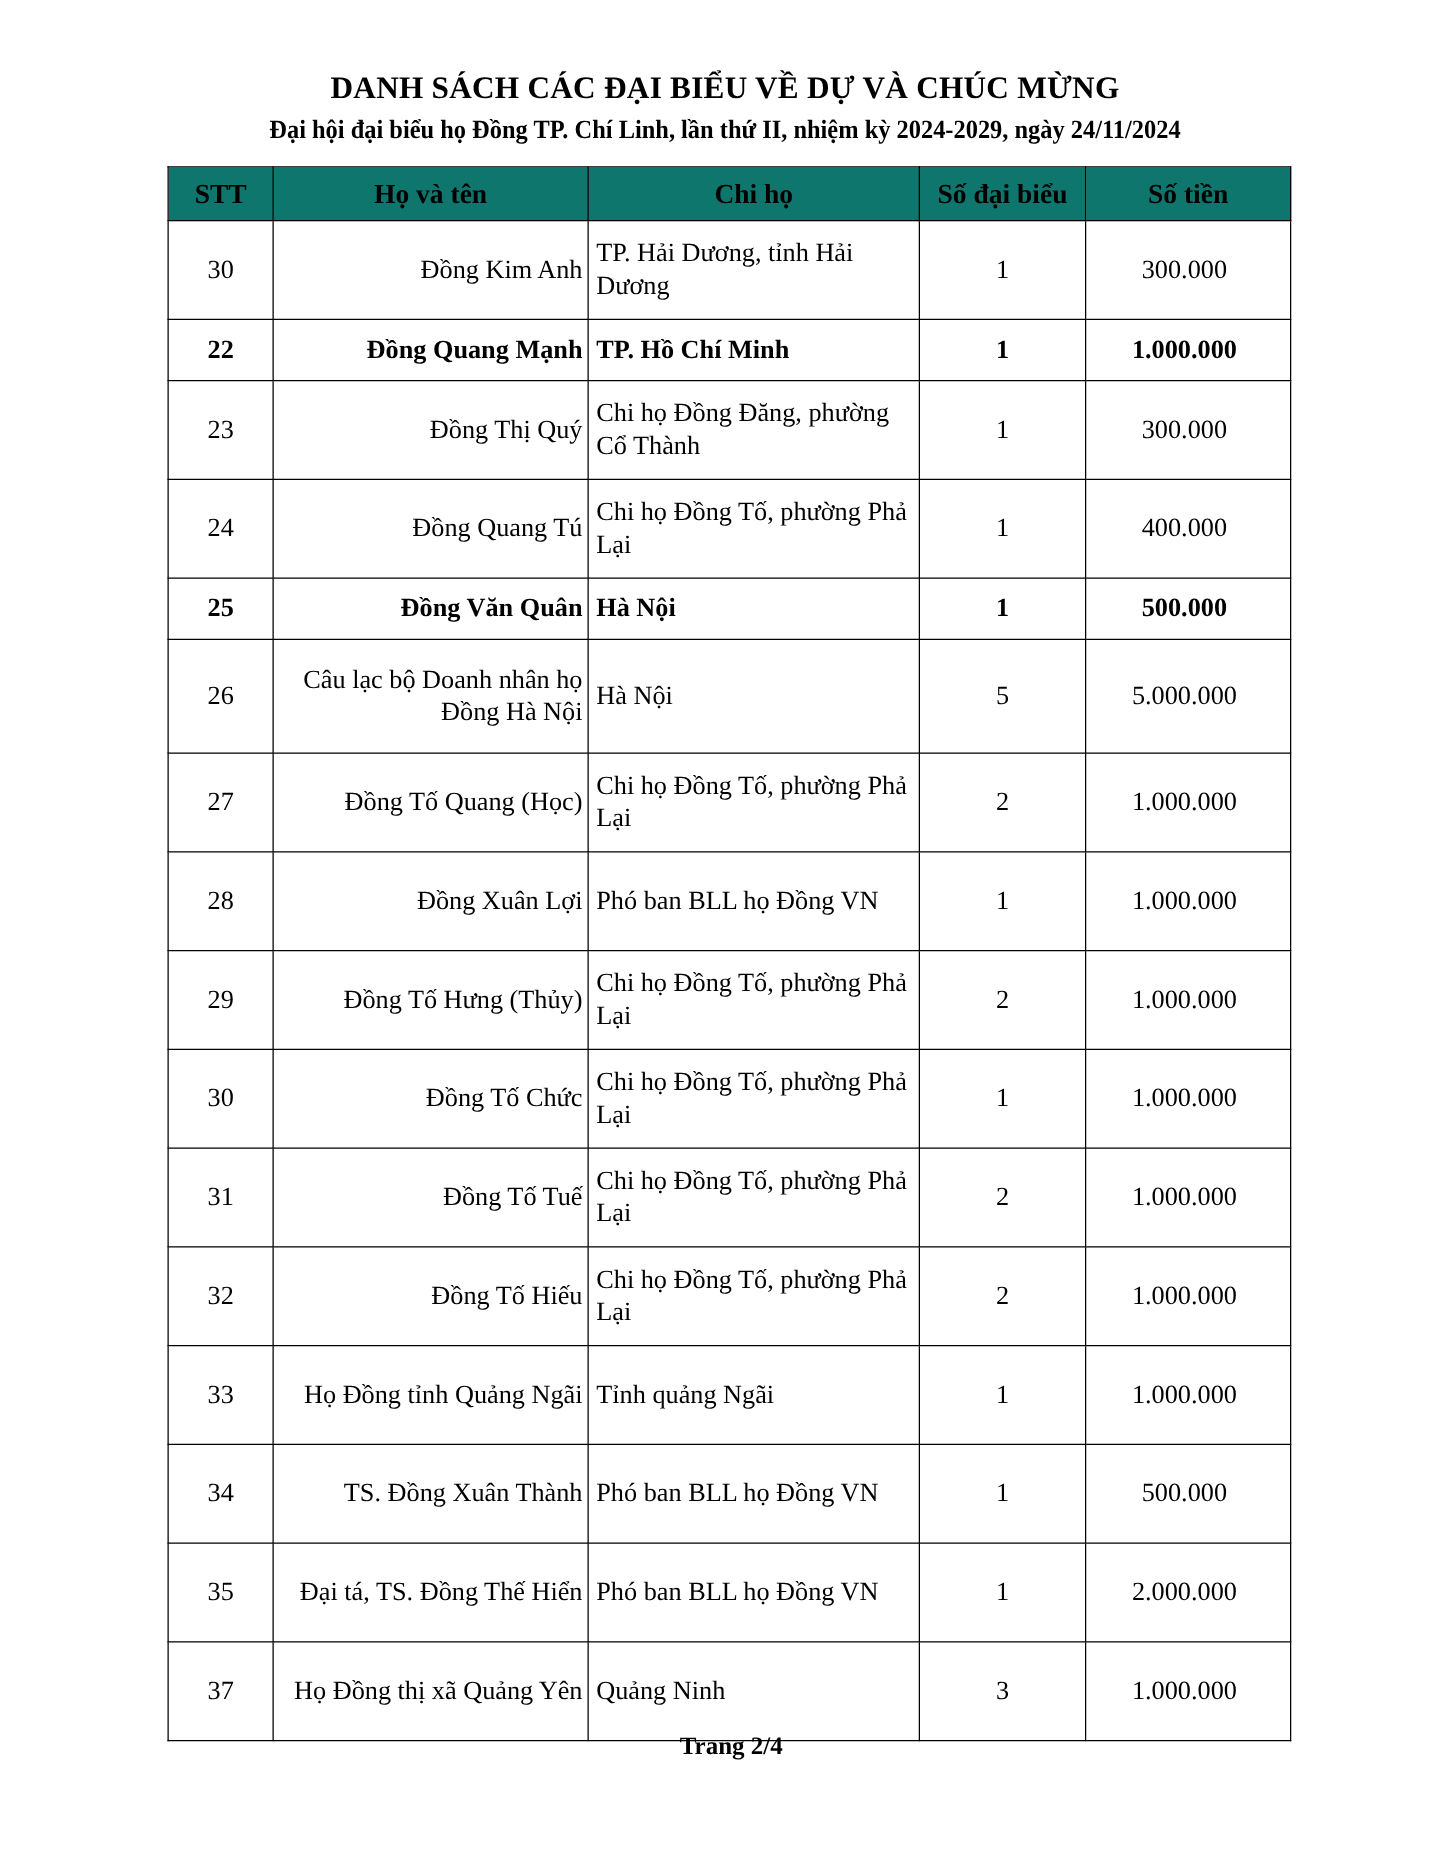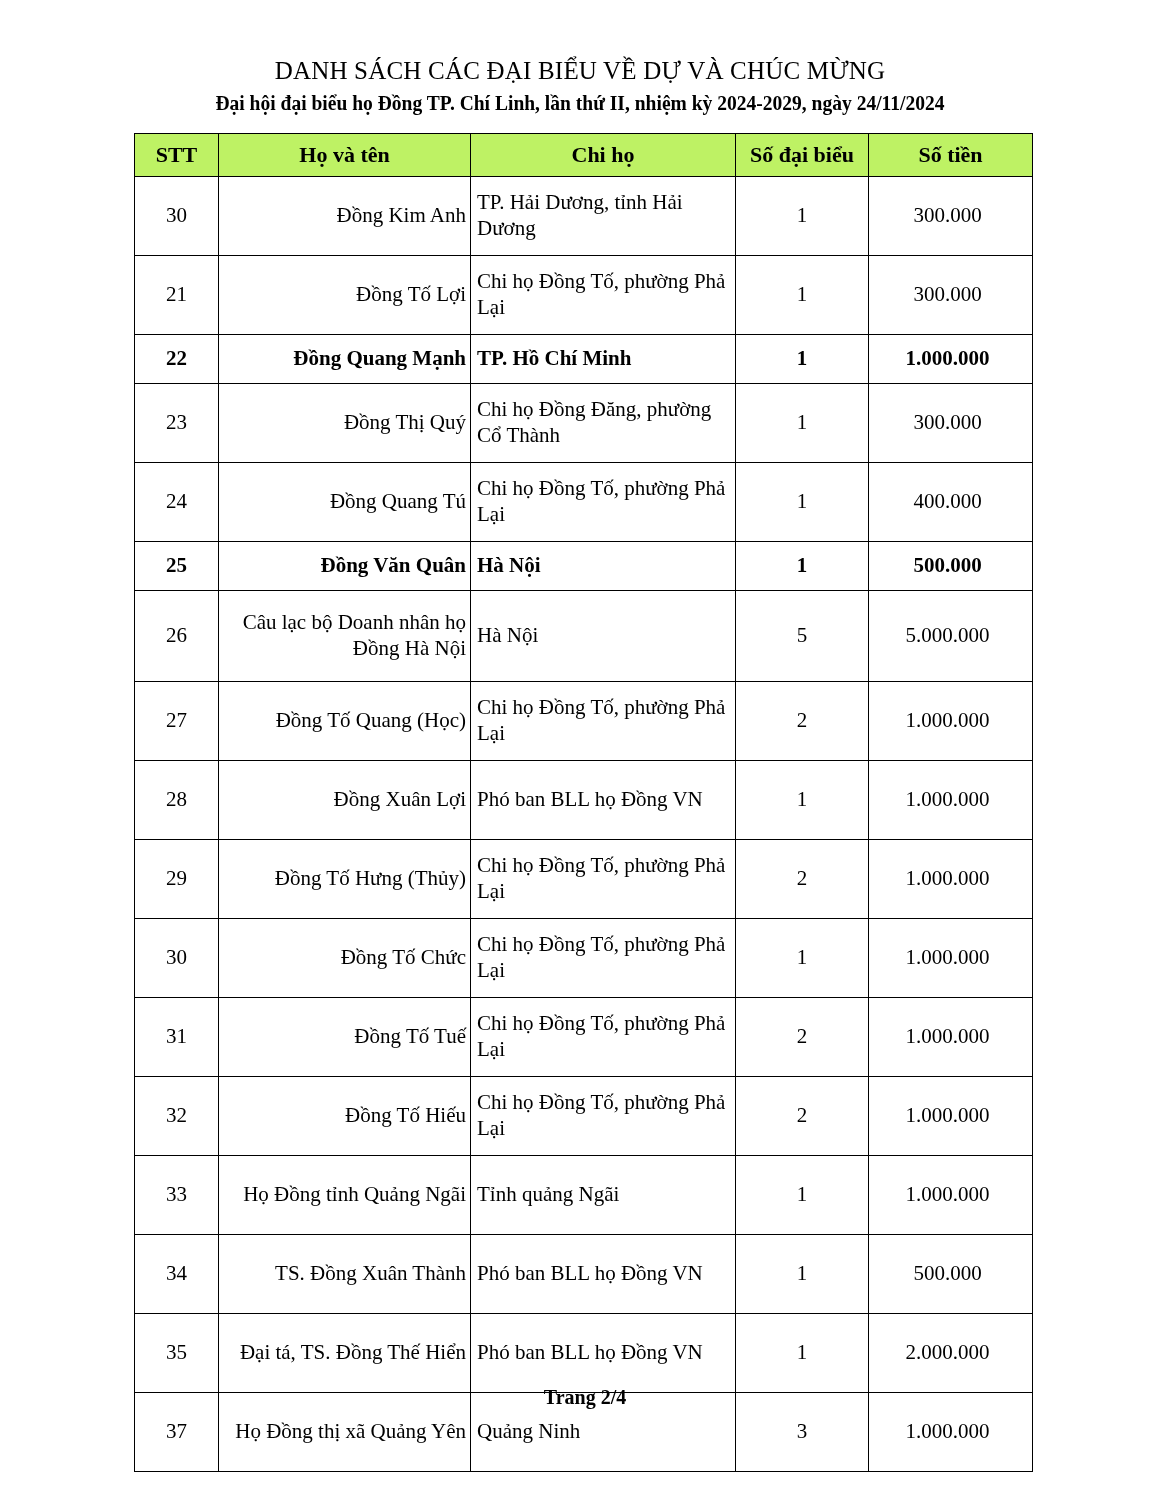--- a/index.html
+++ b/index.html
@@ -12,21 +12,21 @@
     height: 1500px;
     position: relative;
     background: #ffffff;
     font-family: "Liberation Serif", "DejaVu Serif", serif;
     color: #000000;
     box-sizing: border-box;
     overflow: hidden;
   }
   .doc-title {
     text-align: center;
-    font-weight: normal;
+    font-weight: bold;
     font-size: 25px;
     letter-spacing: 0.2px;
     margin: 0;
     padding-top: 57px;
     line-height: 1.1;
     white-space: nowrap;
   }
   .doc-subtitle {
     text-align: center;
     font-weight: bold;
@@ -49,21 +49,21 @@
     table-layout: fixed;
   }
   table.reg th, table.reg td {
     border: 1px solid #000000;
     font-size: 21px;
     line-height: 1.22;
     vertical-align: middle;
     background: #ffffff;
   }
   table.reg thead th {
-    background: #bef264;
+    background: #0f766e;
     font-weight: bold;
     text-align: center;
     height: 38px;
     padding: 2px 4px;
     font-size: 22px;
   }
   col.c-stt   { width: 84px; }
   col.c-name  { width: 252px; }
   col.c-chi   { width: 265px; }
   col.c-dai   { width: 133px; }
@@ -118,27 +118,20 @@
         </tr>
       </thead>
       <tbody id="table-body">
           <tr class="r-tall">
             <td class="stt">30</td>
             <td class="name">Đồng Kim Anh</td>
             <td class="chi">TP. Hải Dương, tỉnh Hải Dương</td>
             <td class="dai">1</td>
             <td class="tien">300.000</td>
           </tr>
-          <tr class="r-tall">
-            <td class="stt">21</td>
-            <td class="name">Đồng Tố Lợi</td>
-            <td class="chi">Chi họ Đồng Tố, phường Phả Lại</td>
-            <td class="dai">1</td>
-            <td class="tien">300.000</td>
-          </tr>
           <tr class="r-short">
             <td class="stt">22</td>
             <td class="name">Đồng Quang Mạnh</td>
             <td class="chi">TP. Hồ Chí Minh</td>
             <td class="dai">1</td>
             <td class="tien">1.000.000</td>
           </tr>
           <tr class="r-tall">
             <td class="stt">23</td>
             <td class="name">Đồng Thị Quý</td>

